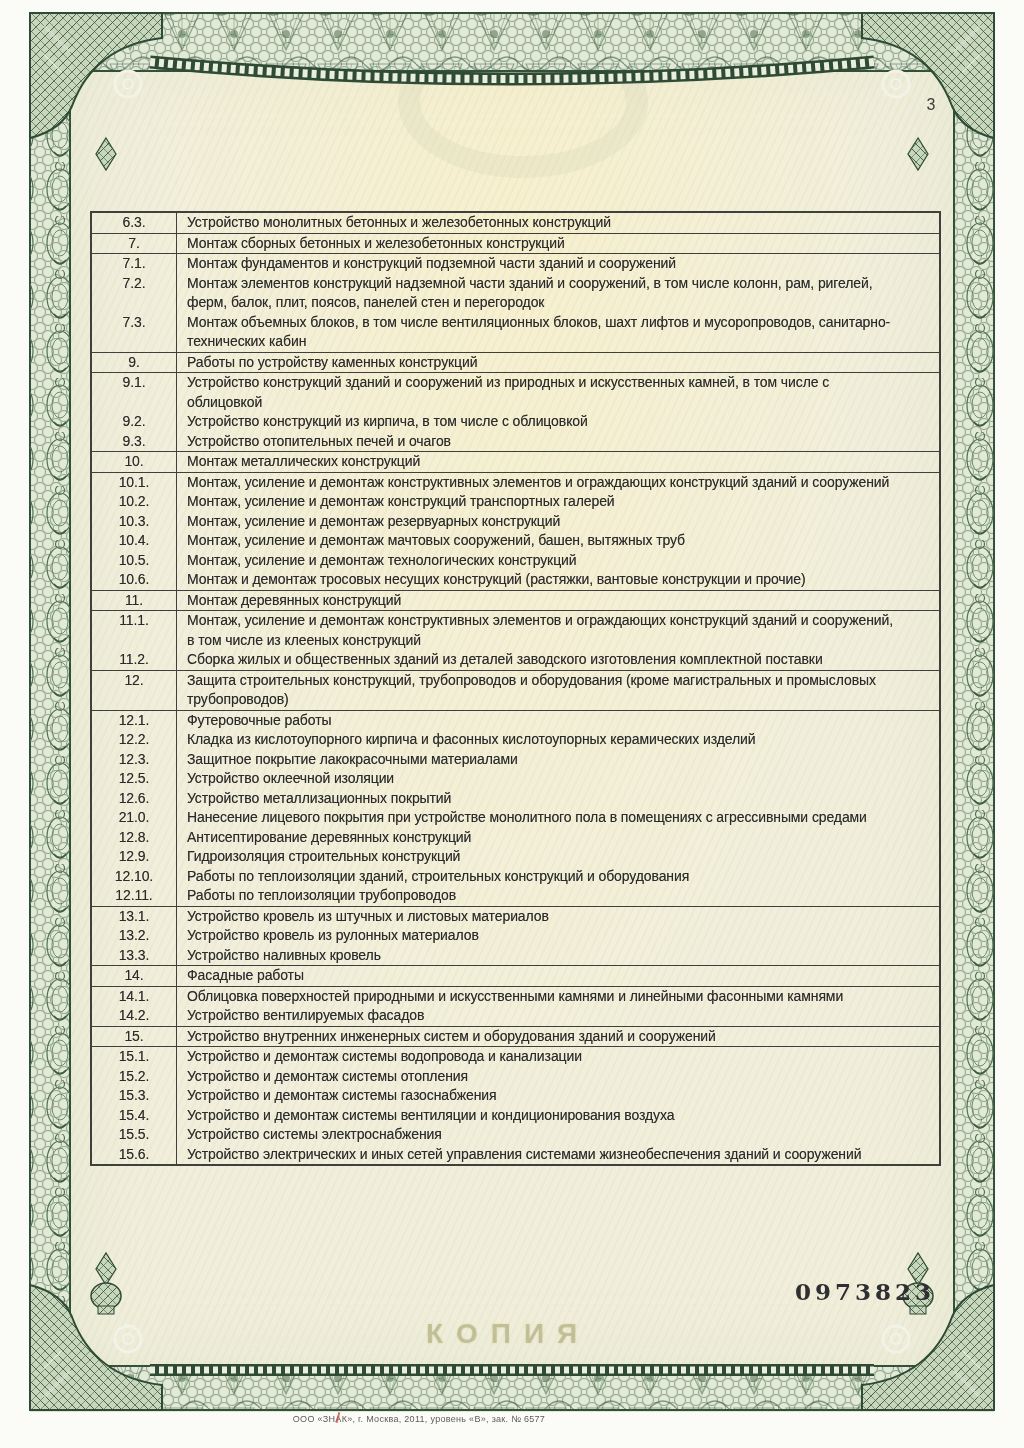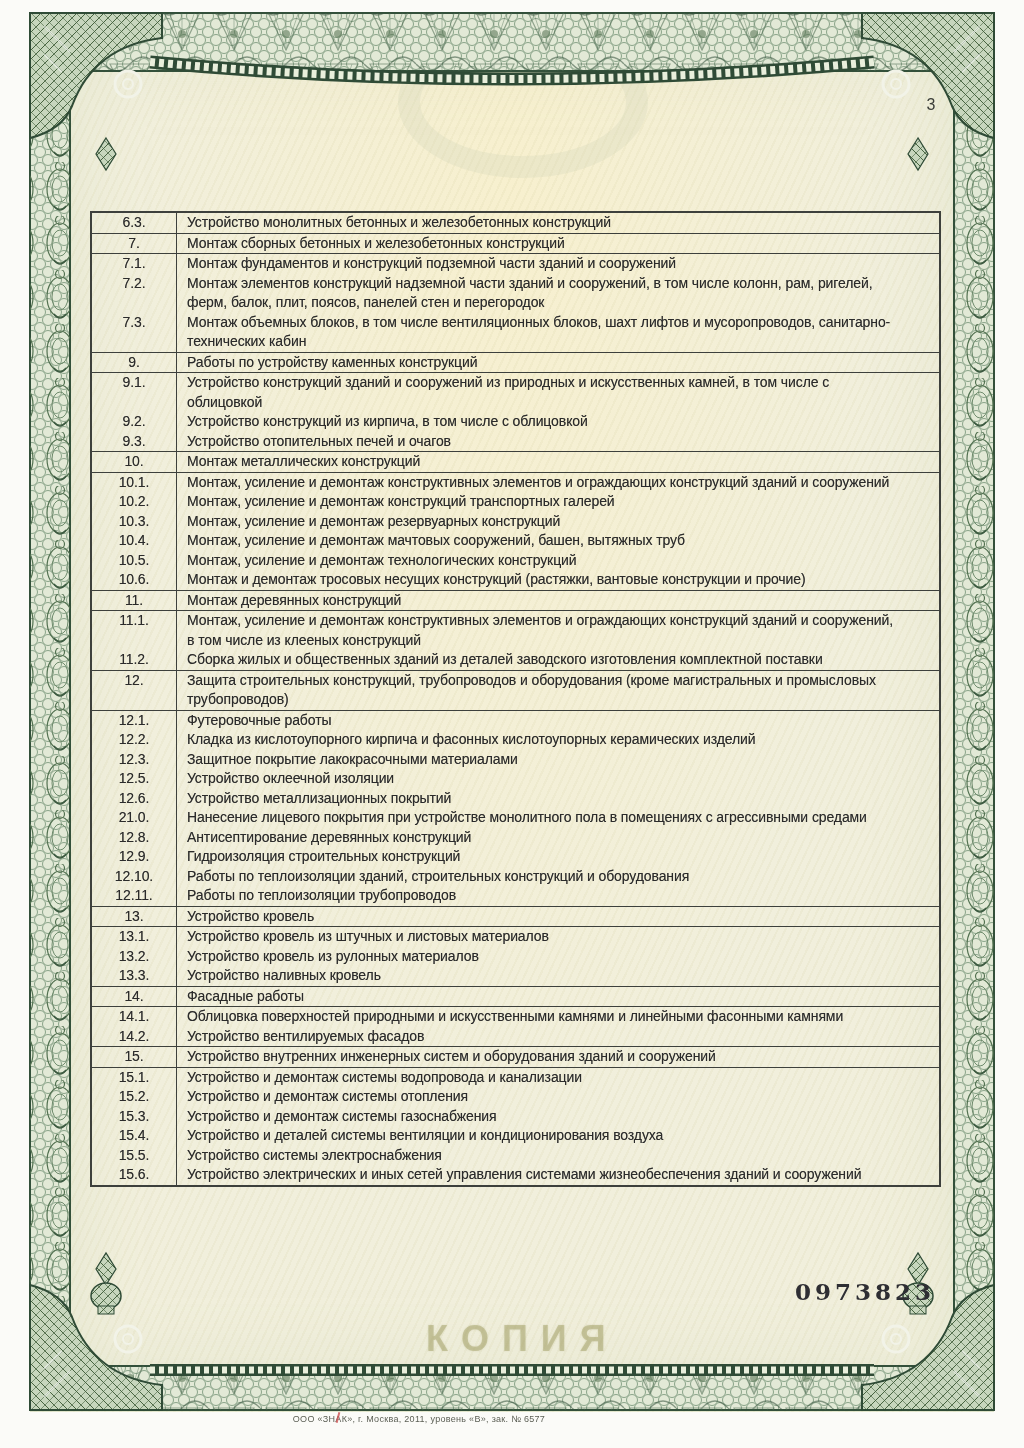--- a/index.html
+++ b/index.html
@@ -58,21 +58,21 @@
   table.works td.txt{padding:0 44px 0 10px;}
   table.works tr.sep td{border-top:1.5px solid var(--table-line);}
   
   .serial-number{
     position:absolute;left:795px;top:1278px;
     font-family:"DejaVu Serif",serif;font-weight:bold;
     font-size:23px;letter-spacing:4px;color:#2e2e33;
   }
   .copy-watermark{
     position:absolute;left:426px;top:1318px;
-    font-size:36px;font-weight:bold;letter-spacing:13px;
+    font-size:28px;font-weight:bold;letter-spacing:13px;
     color:rgba(158,156,96,.42);
     text-shadow:0 0 2px rgba(158,156,96,.25);
   }
   .footer-imprint{
     position:absolute;left:0;top:1414px;width:838px;
     text-align:center;font-size:9px;color:#5c5f55;letter-spacing:.3px;
   }
   .pen-mark{
     position:absolute;left:337px;top:1412px;width:2px;height:11px;
     background:rgba(201,70,70,.75);transform:rotate(14deg);
@@ -266,24 +266,20 @@
       </tr>
       <tr>
         <td class="num">12.10.</td>
         <td class="txt">Работы по теплоизоляции зданий, строительных конструкций и оборудования</td>
       </tr>
       <tr>
         <td class="num">12.11.</td>
         <td class="txt">Работы по теплоизоляции трубопроводов</td>
       </tr>
       <tr class="sep">
-        <td class="num">13.</td>
-        <td class="txt">Устройство кровель</td>
-      </tr>
-      <tr class="sep">
         <td class="num">13.1.</td>
         <td class="txt">Устройство кровель из штучных и листовых материалов</td>
       </tr>
       <tr>
         <td class="num">13.2.</td>
         <td class="txt">Устройство кровель из рулонных материалов</td>
       </tr>
       <tr>
         <td class="num">13.3.</td>
         <td class="txt">Устройство наливных кровель</td>
@@ -311,21 +307,21 @@
       <tr>
         <td class="num">15.2.</td>
         <td class="txt">Устройство и демонтаж системы отопления</td>
       </tr>
       <tr>
         <td class="num">15.3.</td>
         <td class="txt">Устройство и демонтаж системы газоснабжения</td>
       </tr>
       <tr>
         <td class="num">15.4.</td>
-        <td class="txt">Устройство и деталей системы вентиляции и кондиционирования воздуха</td>
+        <td class="txt">Устройство и демонтаж системы вентиляции и кондиционирования воздуха</td>
       </tr>
       <tr>
         <td class="num">15.5.</td>
         <td class="txt">Устройство системы электроснабжения</td>
       </tr>
       <tr>
         <td class="num">15.6.</td>
         <td class="txt">Устройство электрических и иных сетей управления системами жизнеобеспечения зданий и сооружений</td>
       </tr>
     </tbody>

